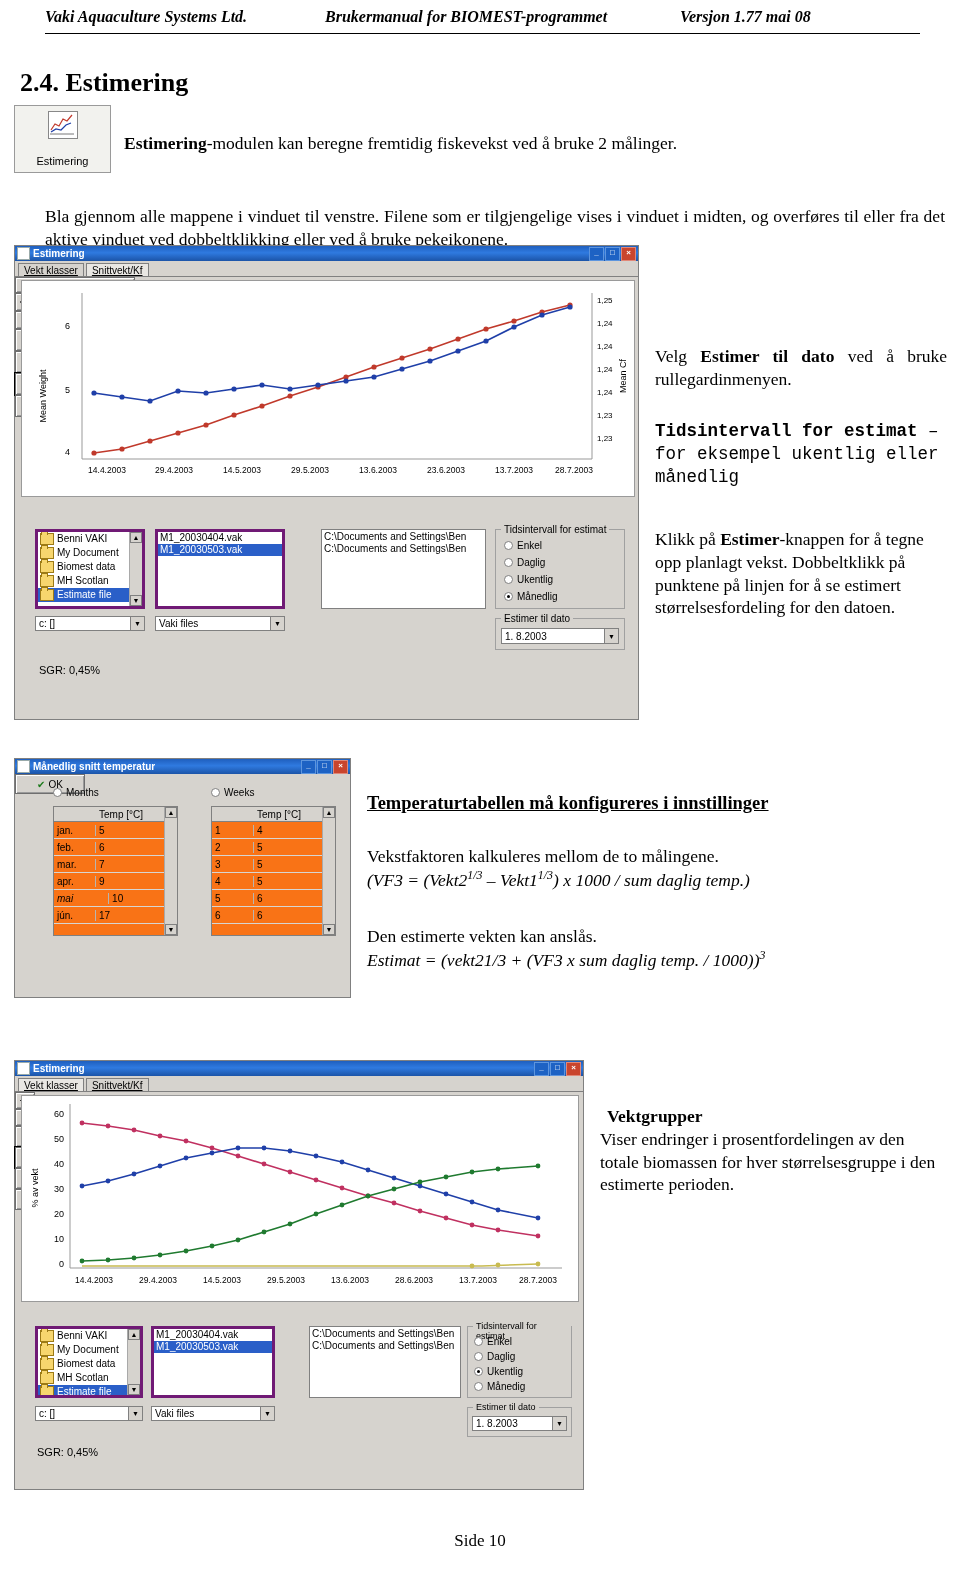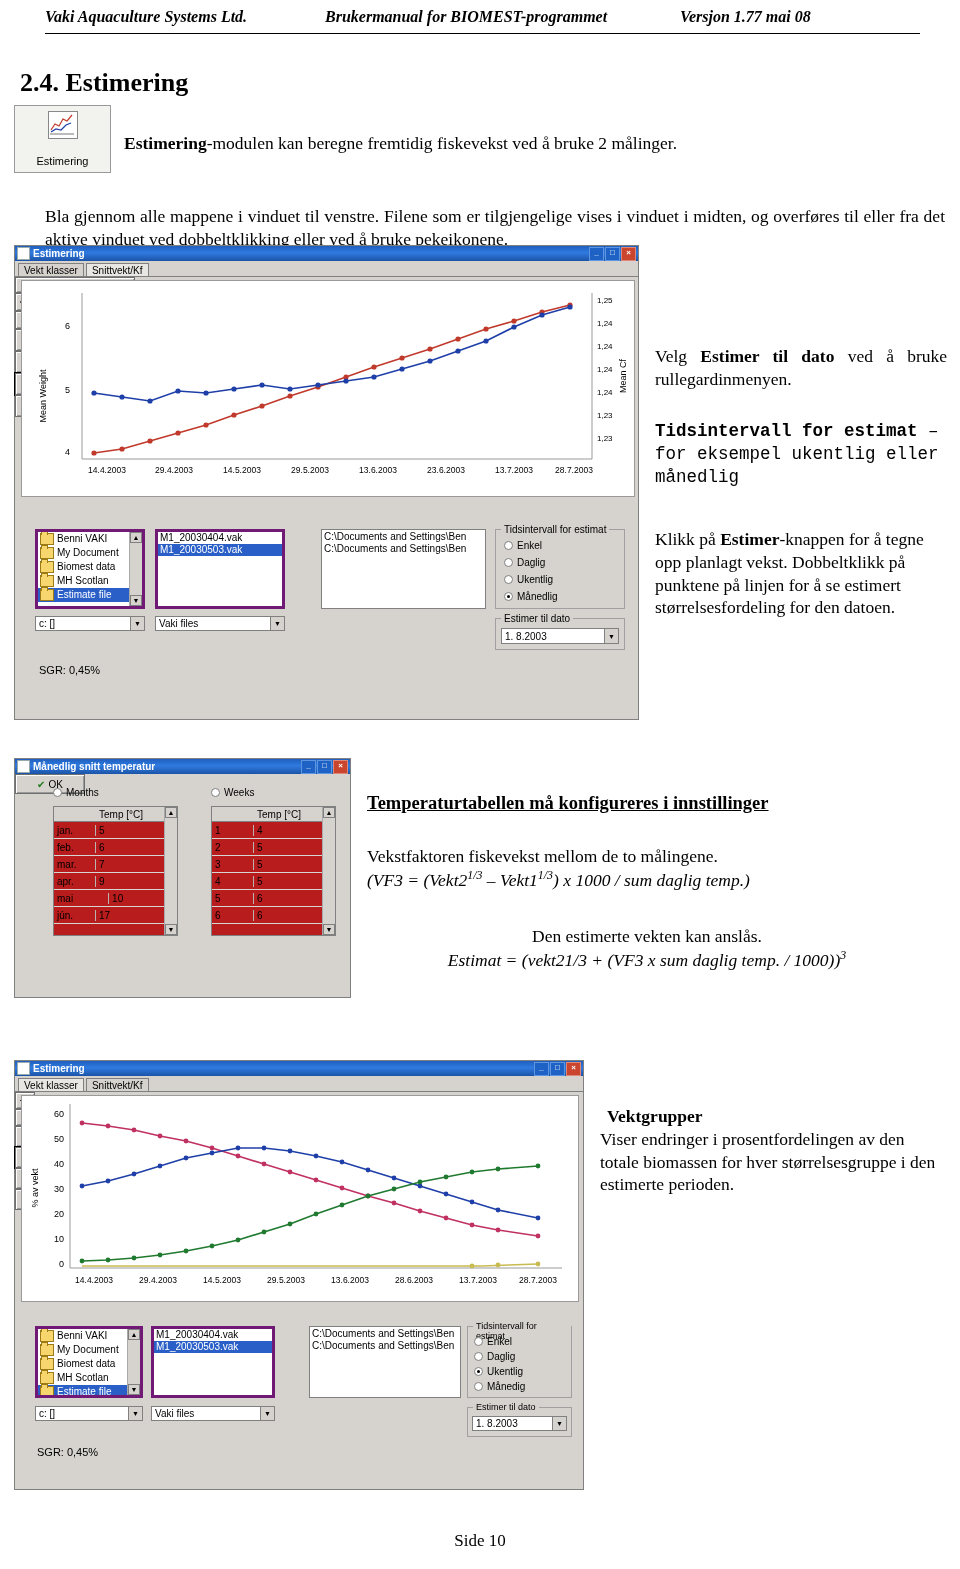--- a/index.html
+++ b/index.html
@@ -93,21 +93,21 @@
 
   .p-temp {
     position: absolute;
     top: 793px; left: 367px; width: 560px;
     font-family: "Liberation Serif", serif;
     font-size: 18.5px;
     font-weight: bold;
     text-decoration: underline;
   }
   .p-vekst   { top: 845px; left: 367px; width: 555px; text-align: left; }
-  .p-est2    { top: 925px; left: 367px; width: 560px; text-align: center; }
+  .p-est2    { top: 925px; left: 367px; width: 560px; text-align: left; }
 
   .p-vgr     { top: 1105px; left: 600px; width: 345px; text-align: left; }
   .p-vgr b   { font-weight: bold; margin-left: 7px; }
 
   sup { font-size: 0.68em; vertical-align: super; }
 
   
   .win {
     position: absolute;
     background: #d6d3ce;
@@ -149,20 +149,21 @@
   }
   .winbtns span.close { background: #c9452e; border-color: #e08878; }
 
   .tabrow {
     display: flex;
     padding: 2px 3px 0 3px;
     background: #d6d3ce;
     border-bottom: 1px solid #808080;
     height: 16px;
     box-sizing: border-box;
+    text-decoration: underline;
   }
   .tab {
     border: 1px solid #808080;
     border-bottom: none;
     background: #d6d3ce;
     padding: 1px 5px 0 5px;
     font-size: 10px;
     margin-right: 2px;
   }
   .tab.active { background: #e9e7e3; }
@@ -291,21 +292,21 @@
     border: 1px solid #9c7a16;
     border-bottom: none;
   }
   .sgr {
     position: absolute;
     font-size: 11px;
   }
   .tbl {
     position: absolute;
     border: 1px solid #808080;
-    background: #b91c1c;
+    background: #f97316;
     box-sizing: border-box;
     font-size: 10px;
   }
   .tbl .hd {
     display: flex;
     background: #d6d3ce;
     border-bottom: 1px solid #808080;
     height: 14px;
     align-items: center;
   }
@@ -617,21 +618,21 @@
         </div>
       <div class="tr">
           <div style="width:42px;">mar.</div>
           <div style="width:69px;">7</div>
         </div>
       <div class="tr">
           <div style="width:42px;">apr.</div>
           <div style="width:69px;">9</div>
         </div>
       <div class="tr">
-          <div style="width:56px;">mai</div>
+          <div style="width:56px;font-style:italic;">mai</div>
           <div style="width:69px;">10</div>
         </div>
       <div class="tr">
           <div style="width:42px;">jún.</div>
           <div style="width:69px;">17</div>
         </div>
       <div class="scroll">
         <div class="sb">▲</div>
         <div class="sb" style="position:absolute;bottom:0;left:0;right:0;">▼</div>
       </div>
@@ -679,21 +680,21 @@
     </div>
 
     <div class="btn" style="left:248px; top:200px; width:70px; height:20px;">
       <span style="color:#1c7a1c;">✔</span>
       <span>OK</span>
     </div>
   </div>
 
   <div class="p-temp">Temperaturtabellen må konfigureres i innstillinger</div>
   <div class="p p-vekst">
-    <span>Vekstfaktoren fiskevekst mellom de to målingene.</span><br>
+    <span>Vekstfaktoren kalkuleres mellom de to målingene.</span><br>
     <i><span>(VF3 = (Vekt2</span><sup>1/3</sup><span> – Vekt1</span><sup>1/3</sup><span>) x 1000 / sum daglig temp.)</span></i>
   </div>
   <div class="p p-est2">
     <span>Den estimerte vekten kan anslås.</span><br>
     <i><span>Estimat = (vekt21/3 + (VF3 x sum daglig temp. / 1000))</span><sup>3</sup></i>
   </div>
 
   <div class="win" style="left:14px; top:1060px; width:570px; height:430px;">
     <div class="titlebar">
       <span class="ticon"></span>

